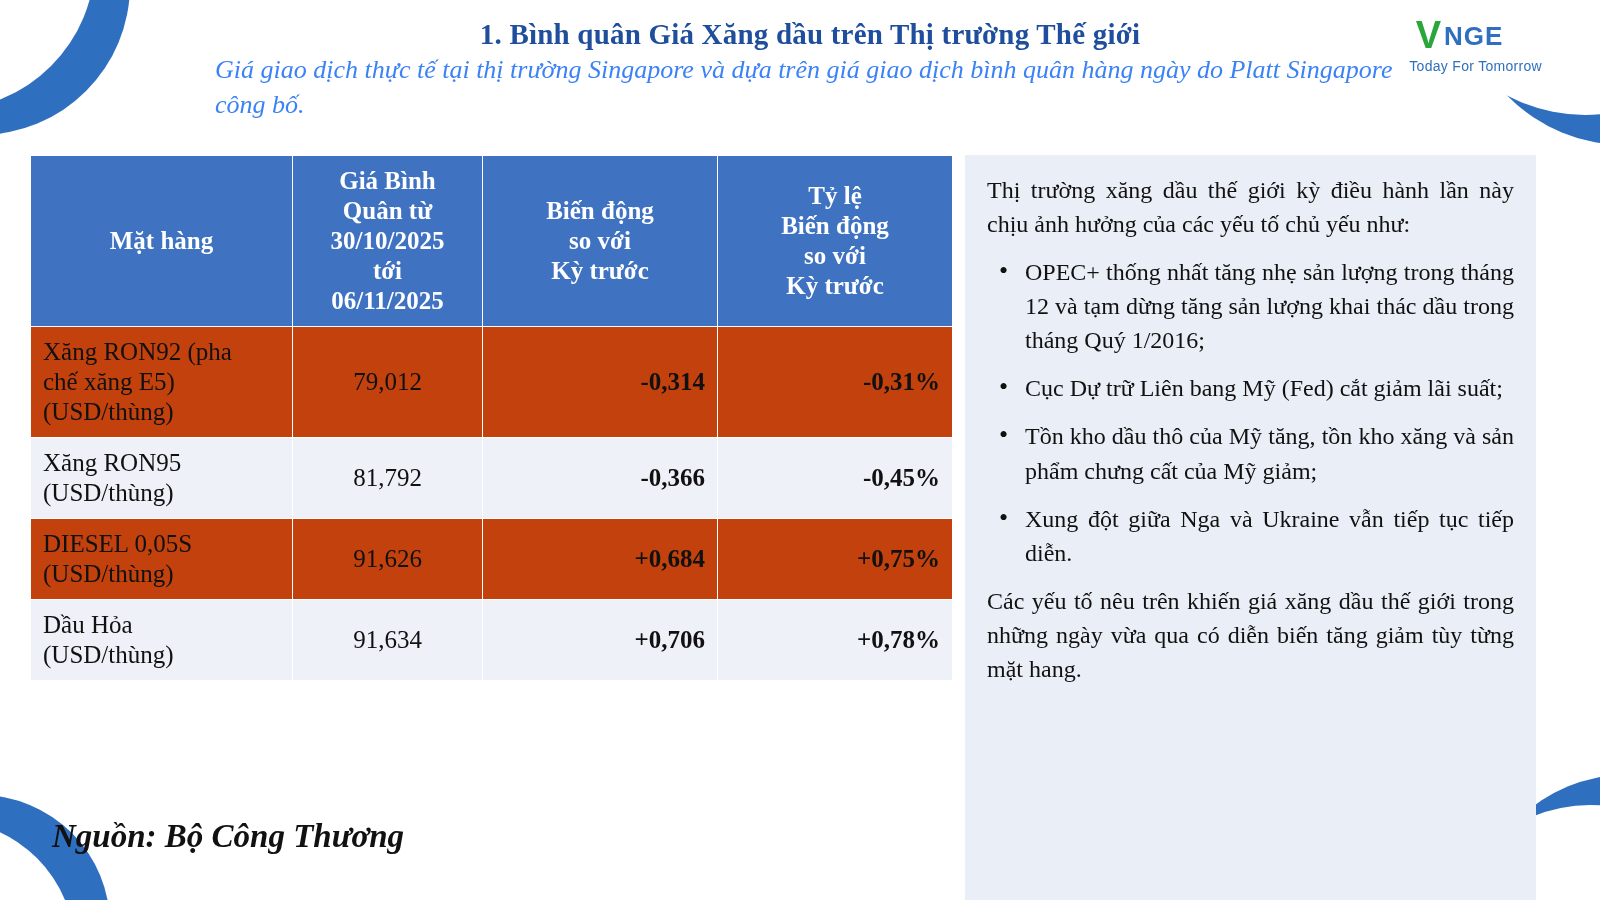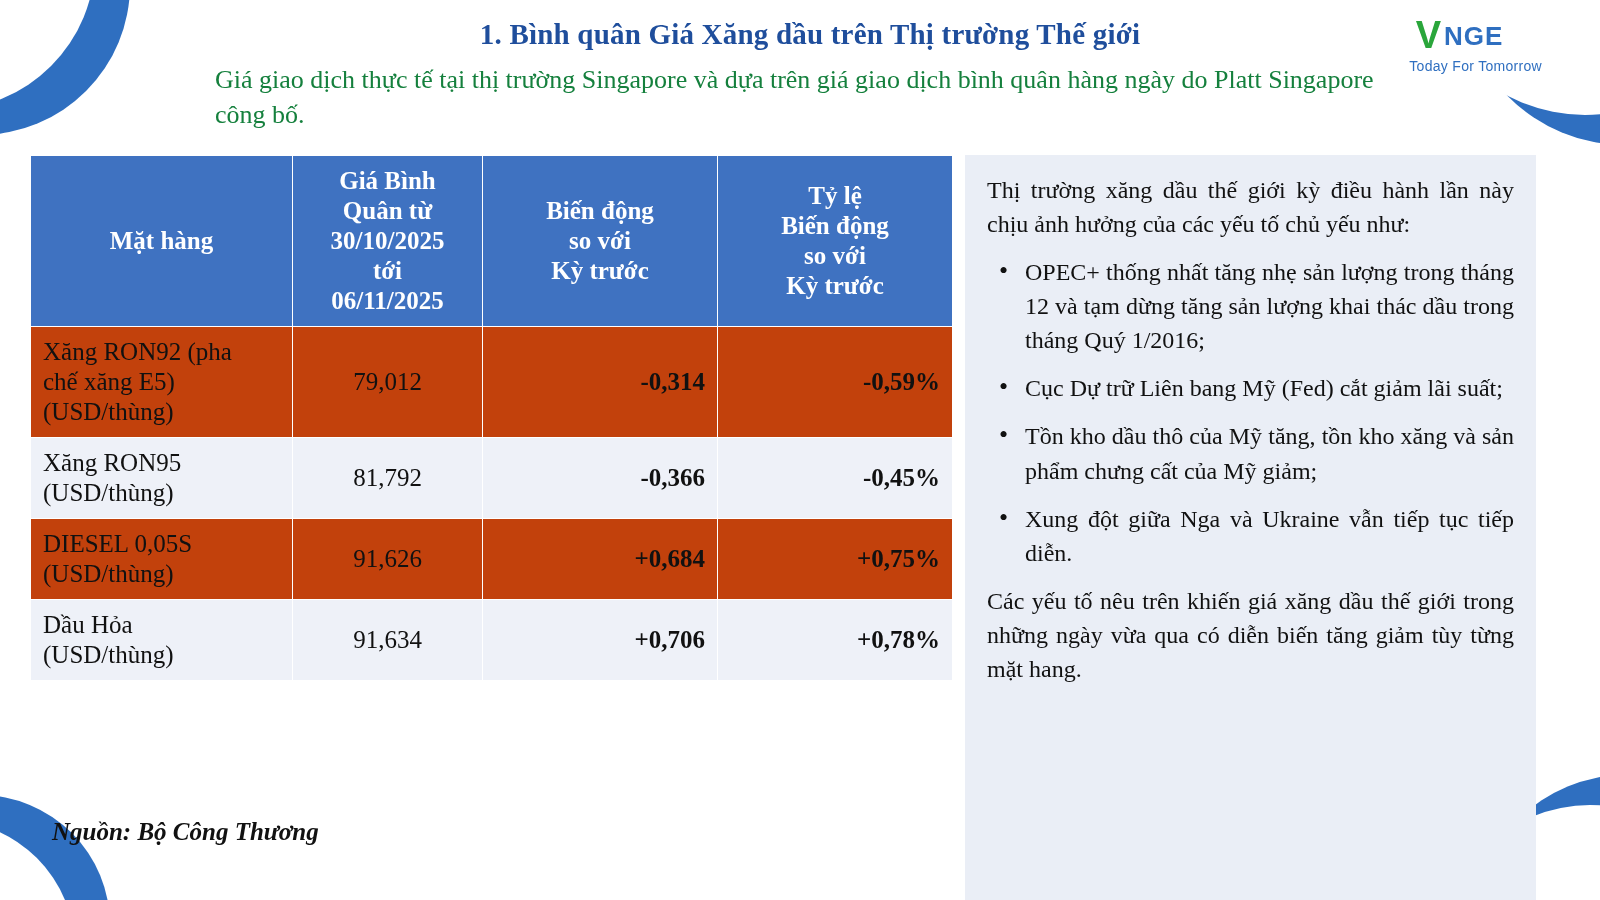--- a/index.html
+++ b/index.html
@@ -69,26 +69,27 @@
     left: 220px;
     width: 1180px;
     text-align: center;
     font-size: 29px;
     font-weight: bold;
     color: #1f4e9c;
     letter-spacing: 0.2px;
   }
   .subtitle {
     position: absolute;
-    top: 62px;
+    top: 52px;
     left: 215px;
     width: 1180px;
+    font-style: italic;
     font-size: 26px;
     line-height: 1.36;
-    color: #15803d;
+    color: #3b82f6;
   }
 
   
   .logo {
     position: absolute;
     top: 18px;
     right: 58px;
     width: 165px;
     text-align: center;
     color: #2aa63b;
@@ -163,21 +164,21 @@
 
   .col-name { width: 262px; }
   .col-avg  { width: 190px; }
   .col-chg  { width: 235px; }
   .col-pct  { width: 235px; }
 
   .source {
     position: absolute;
     left: 52px;
     top: 818px;
-    font-size: 25px;
+    font-size: 33px;
     font-weight: bold;
     font-style: italic;
     color: #111111;
   }
 
   
   .panel {
     position: absolute;
     left: 965px;
     top: 155px;
@@ -270,21 +271,21 @@
     </thead>
     <tbody>
       <tr class="row-odd">
         <td class="name">
           <div>Xăng RON92 (pha</div>
           <div>chế xăng E5)</div>
           <div>(USD/thùng)</div>
         </td>
         <td class="avg">79,012</td>
         <td class="chg neg">-0,314</td>
-        <td class="pct neg">-0,59%</td>
+        <td class="pct neg">-0,31%</td>
       </tr>
       <tr class="row-even">
         <td class="name">
           <div>Xăng RON95</div>
           <div>(USD/thùng)</div>
         </td>
         <td class="avg">81,792</td>
         <td class="chg neg">-0,366</td>
         <td class="pct neg">-0,45%</td>
       </tr>

